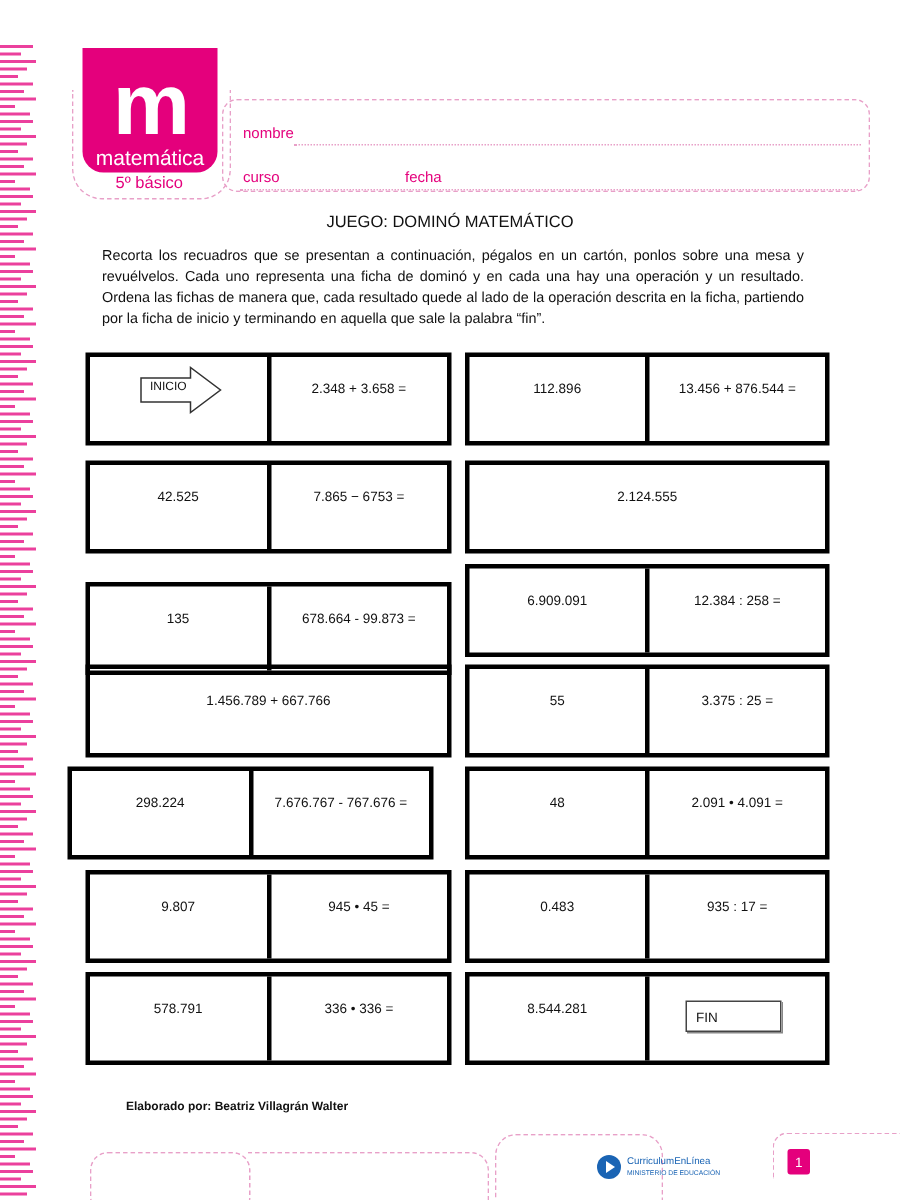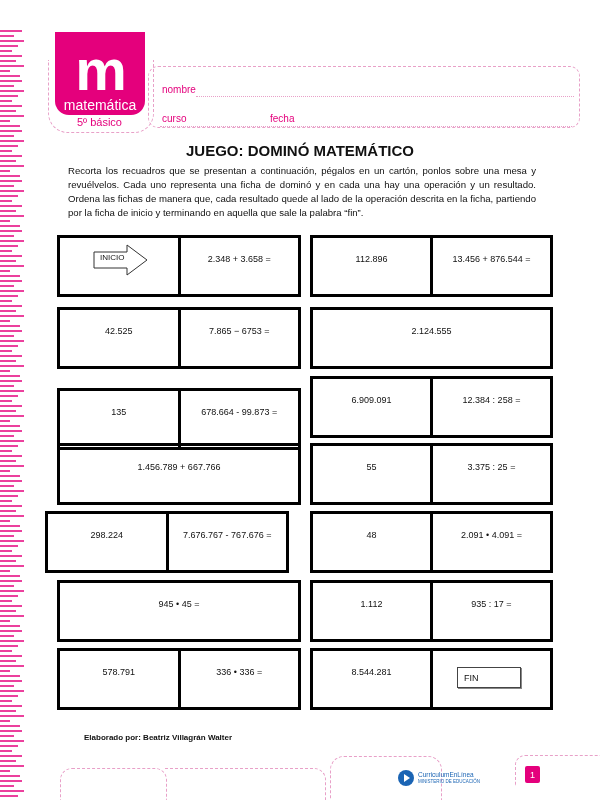--- a/index.html
+++ b/index.html
@@ -11,21 +11,21 @@
           border-radius:0 0 14px 14px; color:#fff; text-align:center; }
   .logo .m { font-size:58px; font-weight:bold; line-height:56px; margin-top:10px; letter-spacing:-2px; }
   .logo .sub { font-size:14px; line-height:14px; margin-top:0; }
   .grade { position:absolute; left:77px; top:116px; font-size:11px; color:#e4007c; }
   .logo-frame { position:absolute; left:48px; top:60px; width:104px; height:72px;
                 border:1px dashed #e8a0c8; border-top:none; border-radius:0 0 20px 20px; }
   .header-box { position:absolute; left:148px; top:66px; width:430px; height:60px;
                 border:1px dashed #e8a0c8; border-radius:10px; }
   .hfield { position:absolute; font-size:10px; color:#e4007c; }
   .hline { position:absolute; height:0; border-top:1px dotted #e8a0c8; }
-  .title { position:absolute; left:0; width:600px; top:142px; text-align:center; font-size:15px; font-weight:bold; }
+  .title { position:absolute; left:0; width:600px; top:142px; text-align:center; font-size:11px; font-weight:normal; }
   .intro { position:absolute; left:68px; top:164px; width:468px; font-size:9.6px; line-height:14px; text-align:justify; }
   .card { position:absolute; height:56px; border:3px solid #000; display:flex; }
   .cell { flex:1; position:relative; display:flex; align-items:center; justify-content:center;
           font-size:9px; padding-bottom:14px; box-sizing:border-box; }
   .cell + .cell { border-left:3px solid #000; }
   .arrow { position:absolute; left:33px; top:6px; }
   .finbox { position:absolute; left:24px; top:16px; width:64px; height:21px; border:1px solid #444;
             box-shadow:1px 1px 0 #888; font-size:9px; display:flex; align-items:center; padding-left:6px; box-sizing:border-box; }
   .credit { position:absolute; left:84px; top:733px; font-size:8px;font-weight:bold; }
   .footer-frame { position:absolute; border:1px dashed #e8a0c8; }
@@ -257,24 +257,25 @@
 <div class="card" style="left:45px;top:511px;width:238px">
   <div class="cell">298.224</div>
   <div class="cell">7.676.767 - 767.676 =</div>
 </div>
 <div class="card" style="left:310px;top:511px;width:237px">
   <div class="cell">48</div>
   <div class="cell">2.091 • 4.091 =</div>
 </div>
 
 <div class="card" style="left:57px;top:580px;width:238px">
+  <div class="cell">9.807</div>
   <div class="cell">945 • 45 =</div>
 </div>
 <div class="card" style="left:310px;top:580px;width:237px">
-  <div class="cell">1.112</div>
+  <div class="cell">0.483</div>
   <div class="cell">935 : 17 =</div>
 </div>
 
 <div class="card" style="left:57px;top:648px;width:238px">
   <div class="cell">578.791</div>
   <div class="cell">336 • 336 =</div>
 </div>
 <div class="card" style="left:310px;top:648px;width:237px">
   <div class="cell">8.544.281</div>
   <div class="cell">

